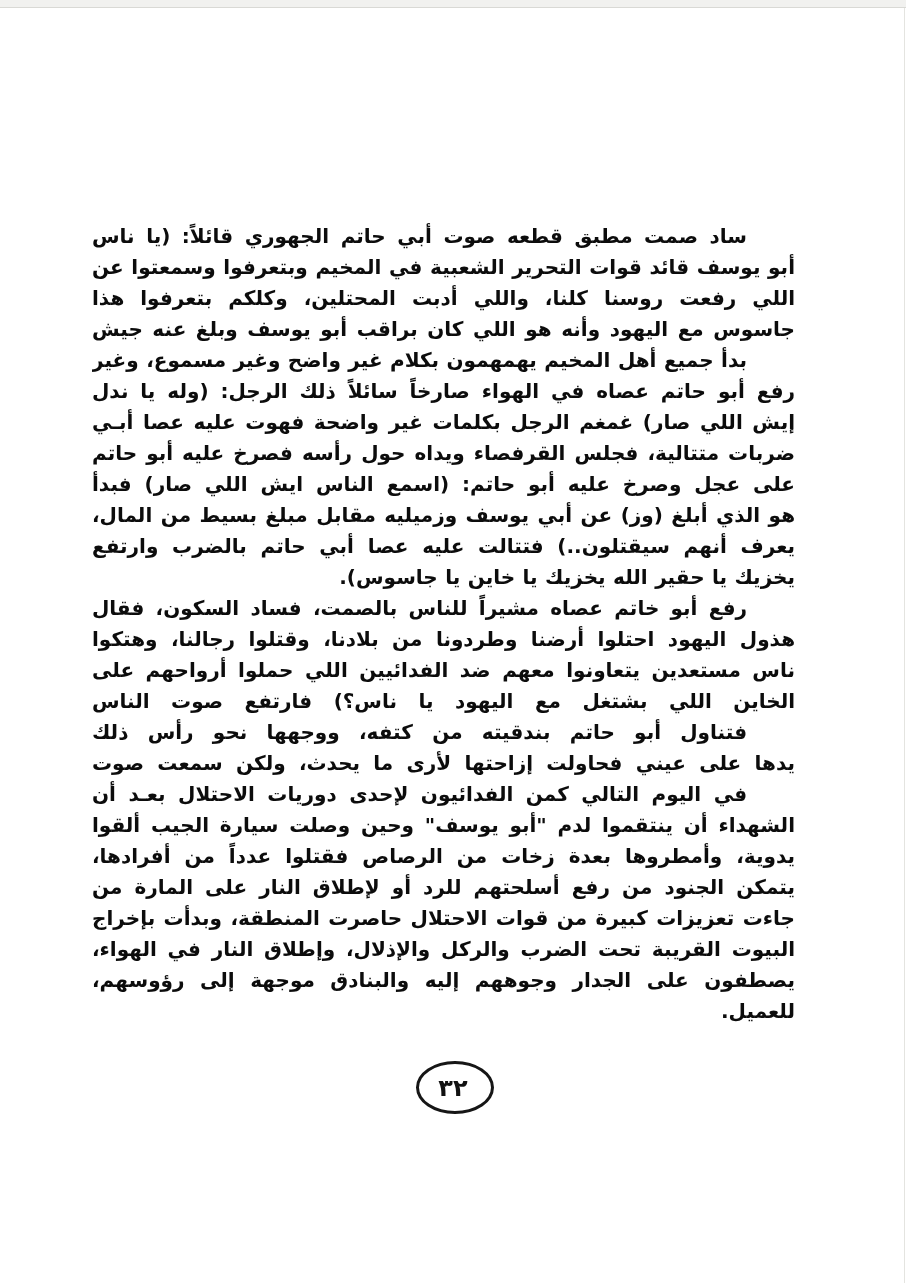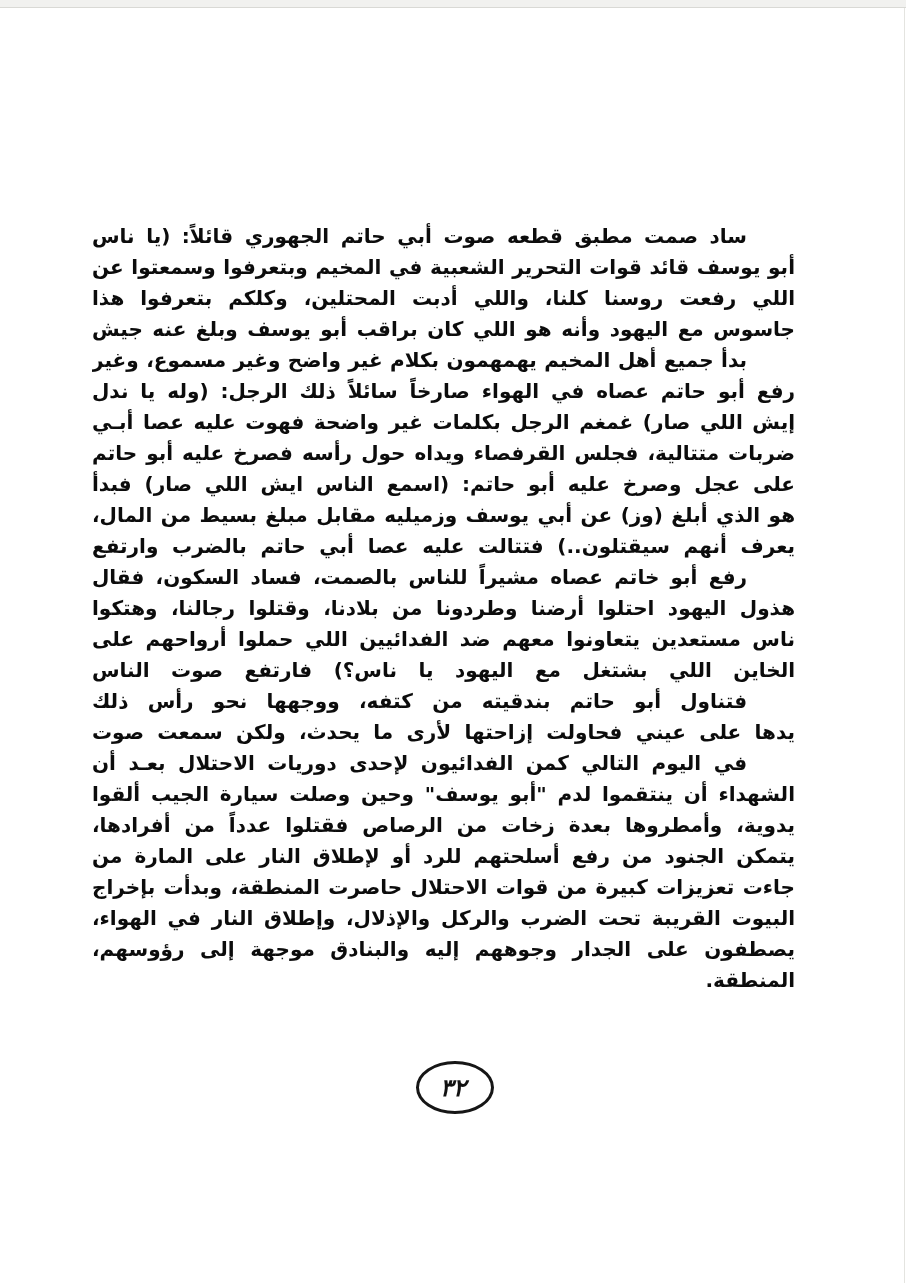--- a/index.html
+++ b/index.html
@@ -60,21 +60,20 @@
     display: flex;
     align-items: center;
     justify-content: center;
   }
   .page-number-badge span {
     font-size: 24px;
     font-weight: bold;
     color: #111;
     letter-spacing: 4px;
     padding-right: 4px;
-    font-style: italic;
   }
 </style>
 </head>
 <body>
 
 <div class="scan-edge-top"></div>
 <div class="scan-edge-right"></div>
 
 <div class="text-block">
 
@@ -86,20 +85,21 @@
   </div>
 
   <div class="para">
     <div class="line first">بدأ جميع أهل المخيم يهمهمون بكلام غير واضح وغير مسموع، وغير مفهـوم،</div>
     <div class="line">رفع أبو حاتم عصاه في الهواء صارخاً سائلاً ذلك الرجل: (وله يا ندل إحكي قدام النـاس</div>
     <div class="line">إيش اللي صار) غمغم الرجل بكلمات غير واضحة فهوت عليه عصا أبـي حـاتم بعـدة</div>
     <div class="line">ضربات متتالية، فجلس القرفصاء ويداه حول رأسه فصرخ عليه أبو حاتم آمراً _ فنهض</div>
     <div class="line">على عجل وصرخ عليه أبو حاتم: (اسمع الناس ايش اللي صار) فبدأ الرجل يعترف أنـه</div>
     <div class="line">هو الذي أبلغ (وز) عن أبي يوسف وزميليه مقابل مبلغ بسيط من المال، وأنه لـم يكـن</div>
     <div class="line">يعرف أنهم سيقتلون..) فتتالت عليه عصا أبي حاتم بالضرب وارتفع صوت النـاس (الله</div>
+    <div class="line last">يخزيك يا حقير الله يخزيك يا خاين يا جاسوس).</div>
   </div>
 
   <div class="para">
     <div class="line first">رفع أبو خاتم عصاه مشيراً للناس بالصمت، فساد السكون، فقال أبو حاتم (يا ناس</div>
     <div class="line">هذول اليهود احتلوا أرضنا وطردونا من بلادنا، وقتلوا رجالنا، وهتكوا أعراضنا، وفينـا</div>
     <div class="line">ناس مستعدين يتعاونوا معهم ضد الفدائيين اللي حملوا أرواحهم على أيديهم، إيش جـزاة</div>
     <div class="line last">الخاين اللي بشتغل مع اليهود يا ناس؟) فارتفع صوت الناس الموت...الموت... .</div>
   </div>
 
   <div class="para">
@@ -111,20 +111,20 @@
     <div class="line first">في اليوم التالي كمن الفدائيون لإحدى دوريات الاحتلال بعـد أن أقسـموا بـدم</div>
     <div class="line">الشهداء أن ينتقموا لدم "أبو يوسف" وحين وصلت سيارة الجيب ألقوا عليها عـدة قنابـل</div>
     <div class="line">يدوية، وأمطروها بعدة زخات من الرصاص فقتلوا عدداً من أفرادها، وأصابوا آخرين، لم</div>
     <div class="line last">يتمكن الجنود من رفع أسلحتهم للرد أو لإطلاق النار على المارة من الناس على الفور.</div>
   </div>
 
   <div class="para">
     <div class="line">جاءت تعزيزات كبيرة من قوات الاحتلال حاصرت المنطقة، وبدأت بإخراج الناس من</div>
     <div class="line">البيوت القريبة تحت الضرب والركل والإذلال، وإطلاق النار في الهواء، جعلوا الرجال</div>
     <div class="line">يصطفون على الجدار وجوههم إليه والبنادق موجهة إلى رؤوسهم، والضرب والركل</div>
-    <div class="line last">المنطقة.</div>
+    <div class="line last">للعميل.</div>
   </div>
 
 </div>
 
 <div class="page-number-badge">
   <span>٣٢</span>
 </div>
 
 </body></html>

